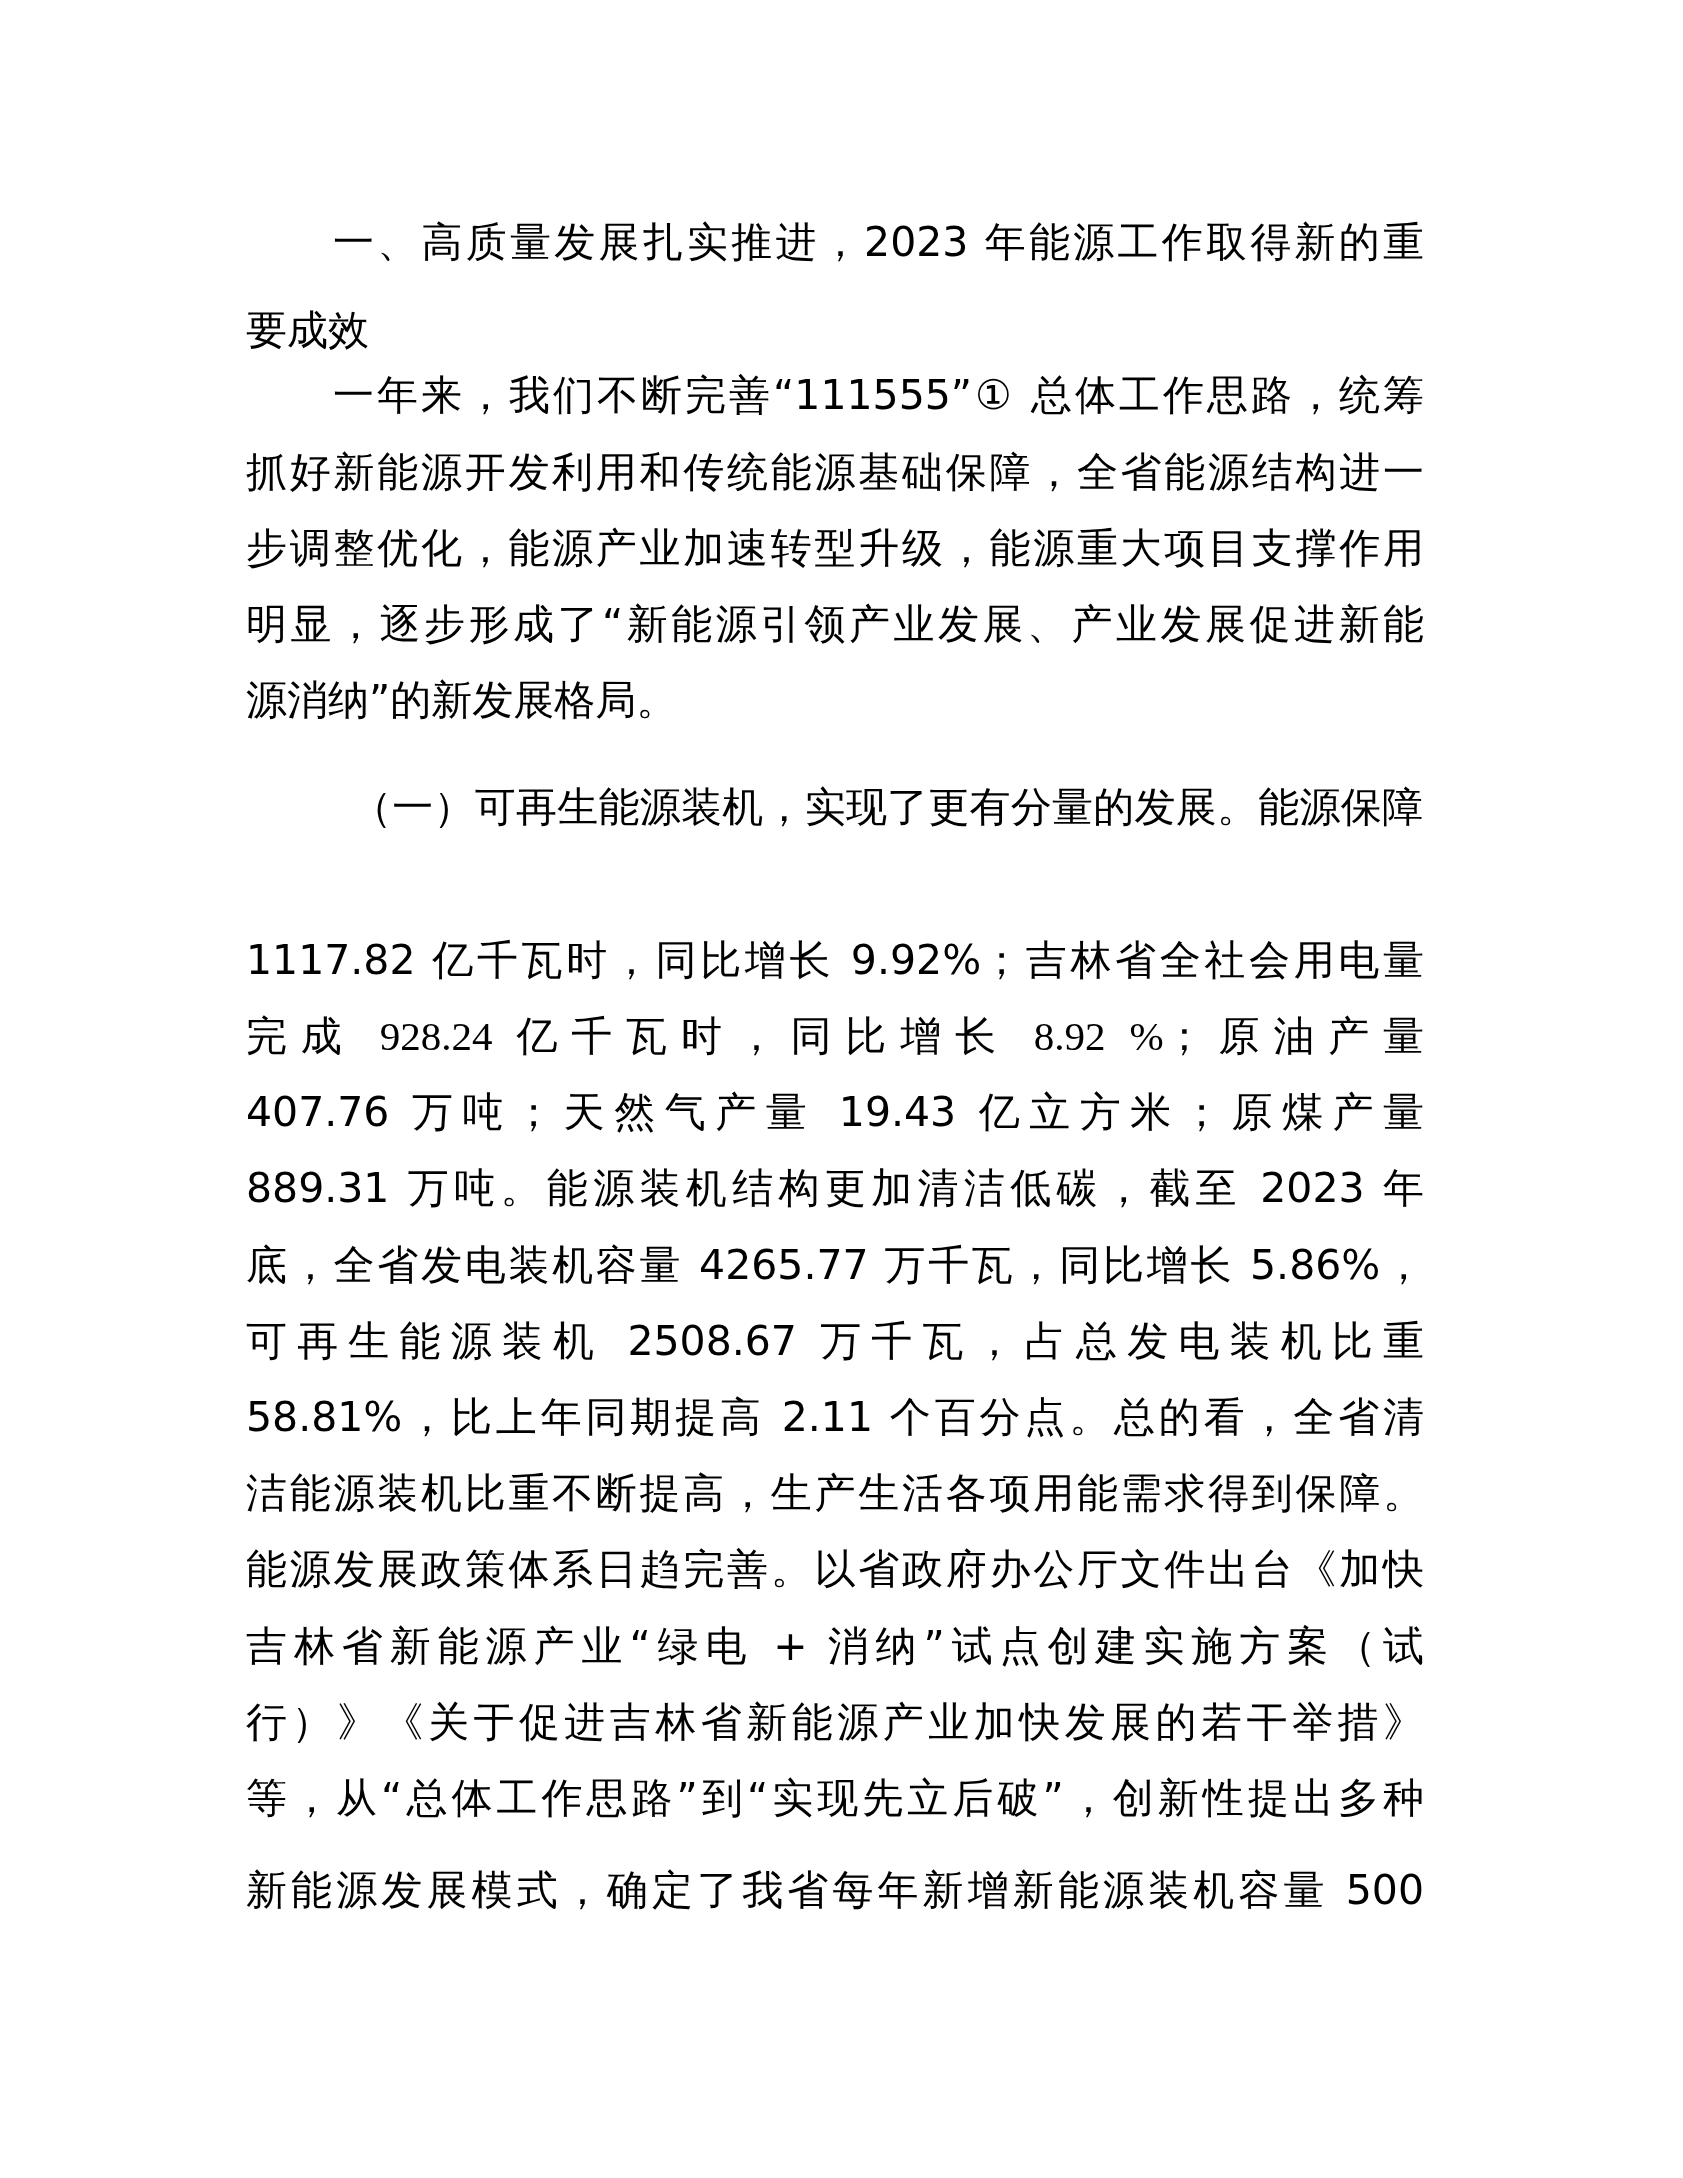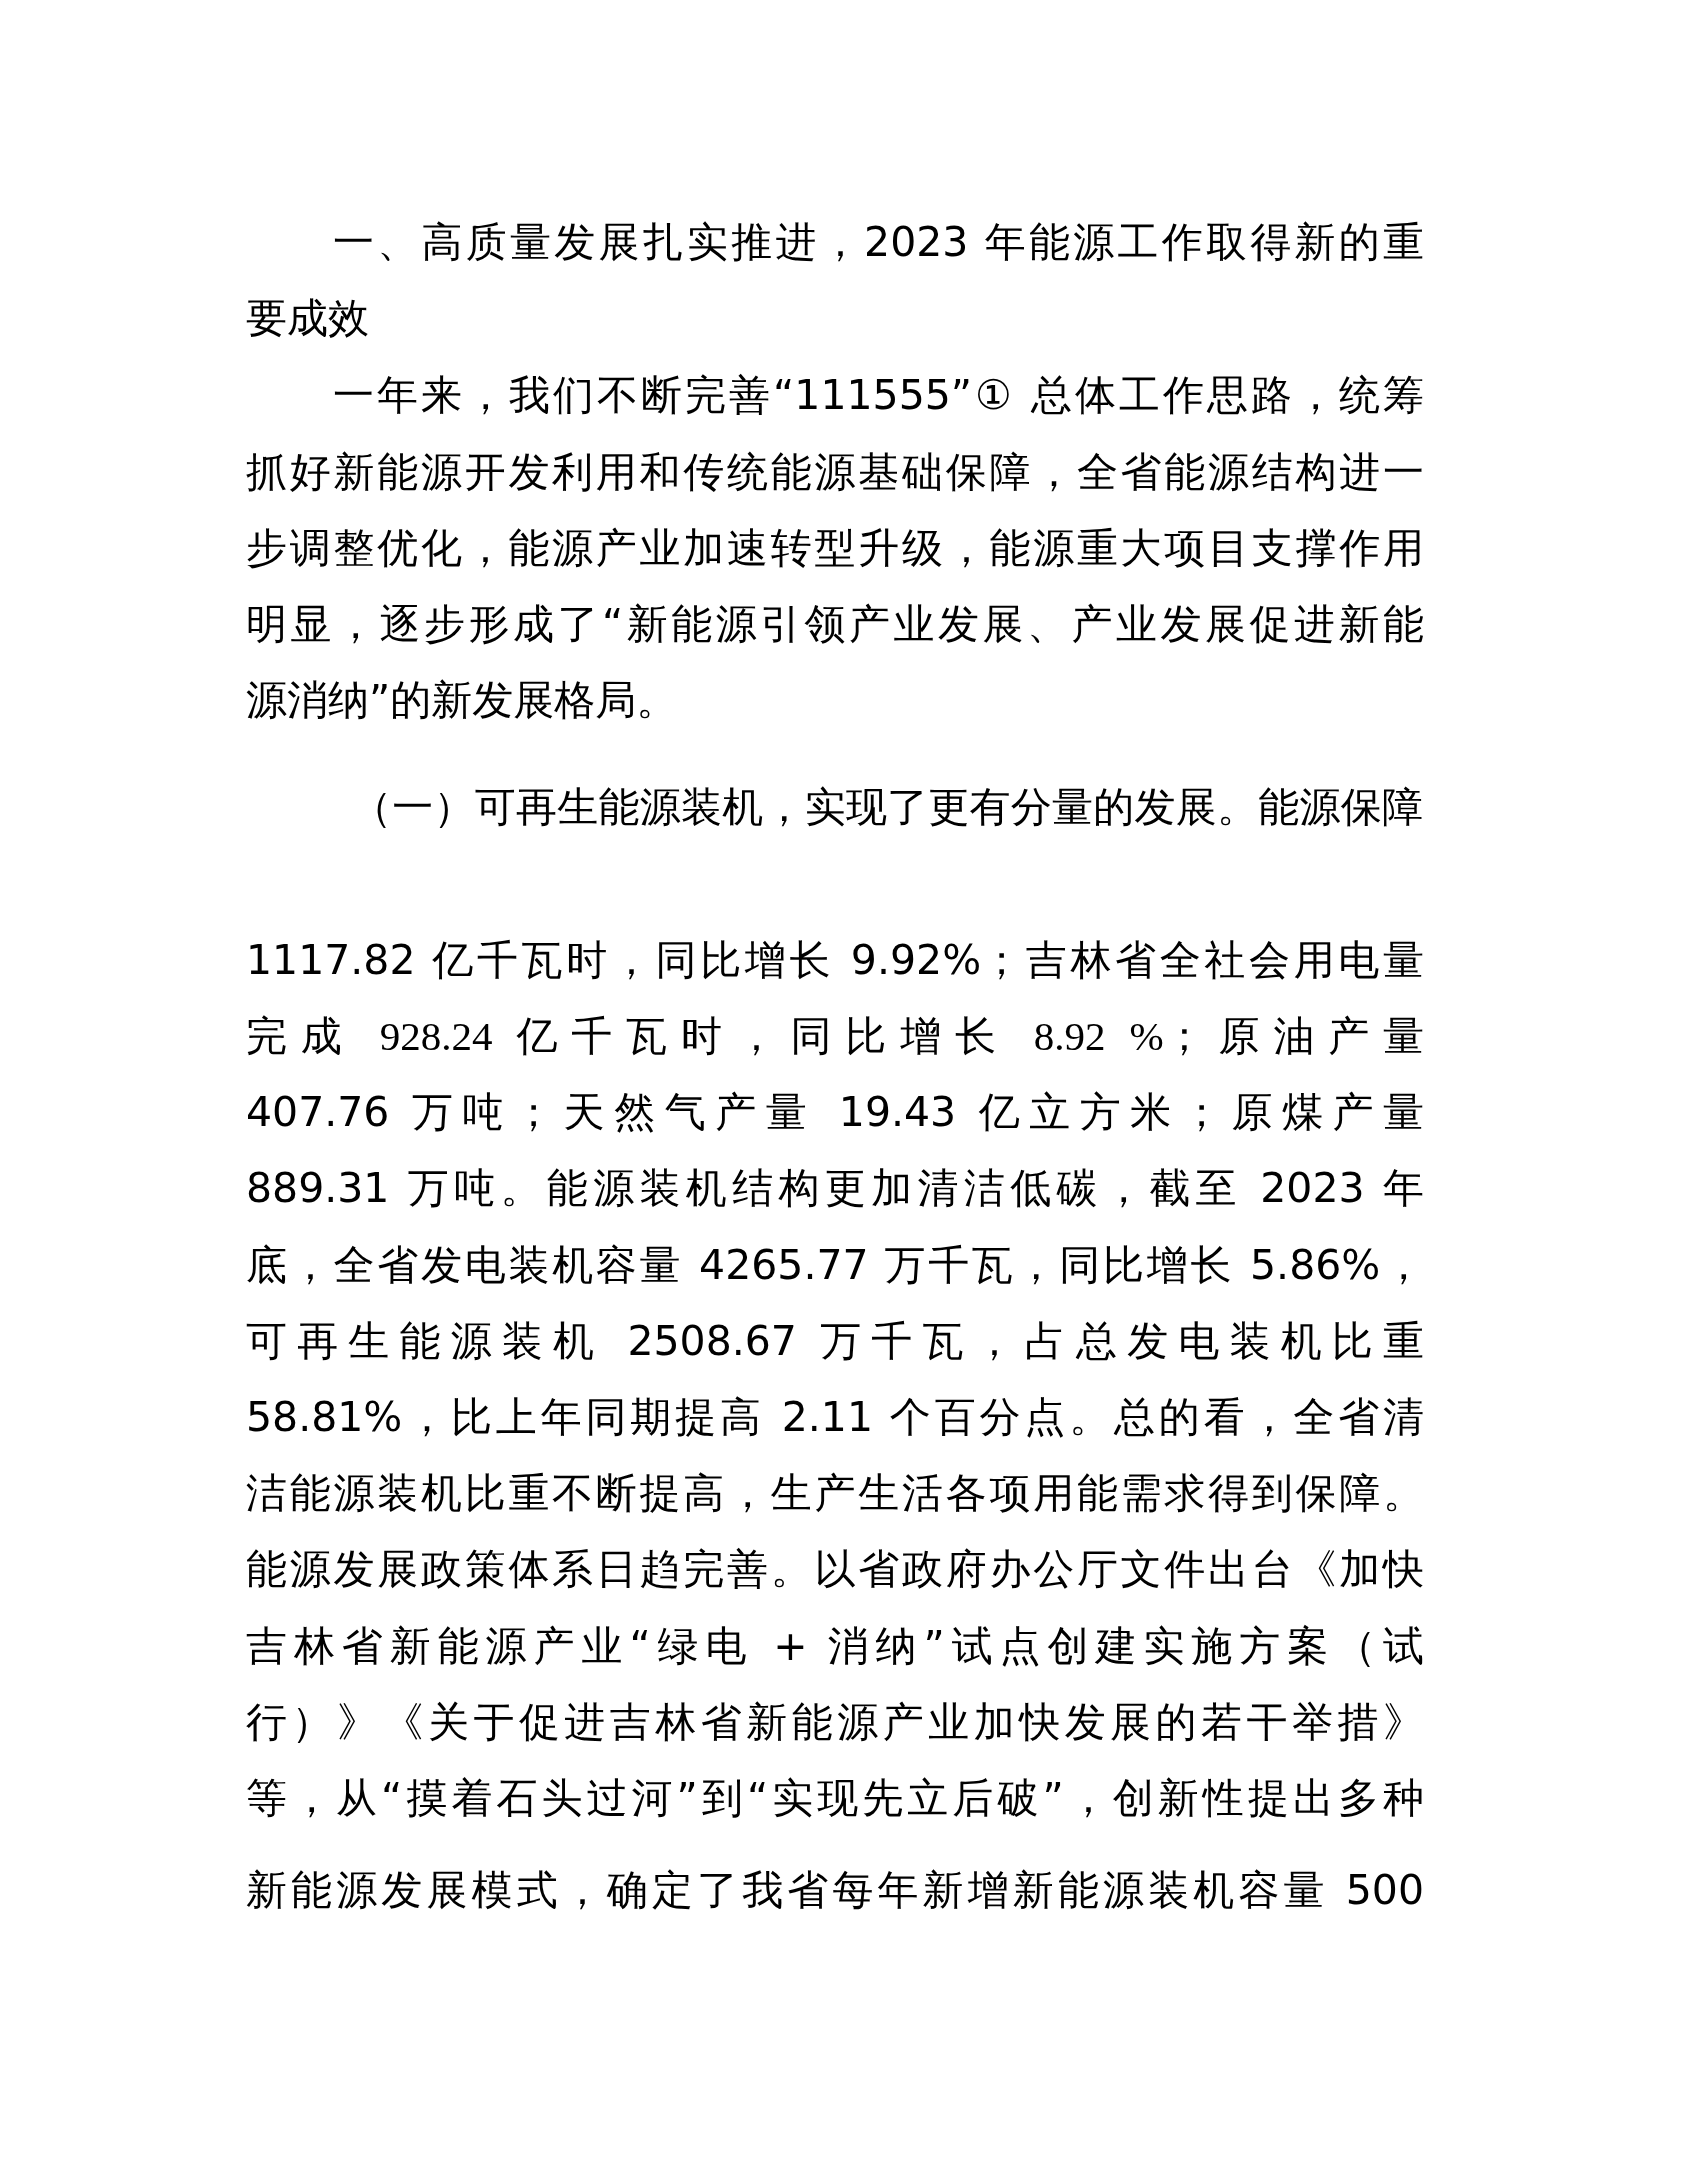--- a/index.html
+++ b/index.html
@@ -38,37 +38,37 @@
     .line.indent { left: 333px; width: 1091px; }
     .line.indent2 { left: 351px; width: 1072px; }
     .line.last { text-align-last: left; }
   </style>
 </head>
 <body>
 
 <div class="page">
 
   <div class="line indent" style="top:213px;">一、高质量发展扎实推进，2023 年能源工作取得新的重</div>
-  <div class="line last" style="top:289px;">要成效</div>
+  <div class="line last" style="top:301px;">要成效</div>
 
   <div class="line indent" style="top:366px;">一年来，我们不断完善“111555”① 总体工作思路，统筹</div>
   <div class="line" style="top:443px;">抓好新能源开发利用和传统能源基础保障，全省能源结构进一</div>
   <div class="line" style="top:519px;">步调整优化，能源产业加速转型升级，能源重大项目支撑作用</div>
   <div class="line" style="top:595px;">明显，逐步形成了“新能源引领产业发展、产业发展促进新能</div>
   <div class="line last" style="top:671px;">源消纳”的新发展格局。</div>
 
   <div class="line indent2" style="top:778px;">（一）可再生能源装机，实现了更有分量的发展。能源保障</div>
   <div class="line" style="top:931px;">1117.82 亿千瓦时，同比增长 9.92%；吉林省全社会用电量</div>
   <div class="line" style="top:1007px;font-family:Liberation Serif, serif;">完成 928.24 亿千瓦时，同比增长 8.92 %；原油产量</div>
   <div class="line" style="top:1083px;">407.76 万吨；天然气产量 19.43 亿立方米；原煤产量</div>
   <div class="line" style="top:1159px;">889.31 万吨。能源装机结构更加清洁低碳，截至 2023 年</div>
   <div class="line" style="top:1236px;">底，全省发电装机容量 4265.77 万千瓦，同比增长 5.86%，</div>
   <div class="line" style="top:1312px;">可再生能源装机 2508.67 万千瓦，占总发电装机比重</div>
   <div class="line" style="top:1388px;">58.81%，比上年同期提高 2.11 个百分点。总的看，全省清</div>
   <div class="line" style="top:1464px;">洁能源装机比重不断提高，生产生活各项用能需求得到保障。</div>
   <div class="line" style="top:1540px;">能源发展政策体系日趋完善。以省政府办公厅文件出台《加快</div>
   <div class="line" style="top:1617px;">吉林省新能源产业“绿电 + 消纳”试点创建实施方案（试</div>
   <div class="line" style="top:1693px;">行）》《关于促进吉林省新能源产业加快发展的若干举措》</div>
-  <div class="line" style="top:1769px;">等，从“摸着石头过河”到“实现先立后破”，创新性提出多种</div>
+  <div class="line" style="top:1769px;">等，从“总体工作思路”到“实现先立后破”，创新性提出多种</div>
   <div class="line" style="top:1845px;margin-top:16px;">新能源发展模式，确定了我省每年新增新能源装机容量 500</div>
 
 </div>
 
 
 </body></html>

